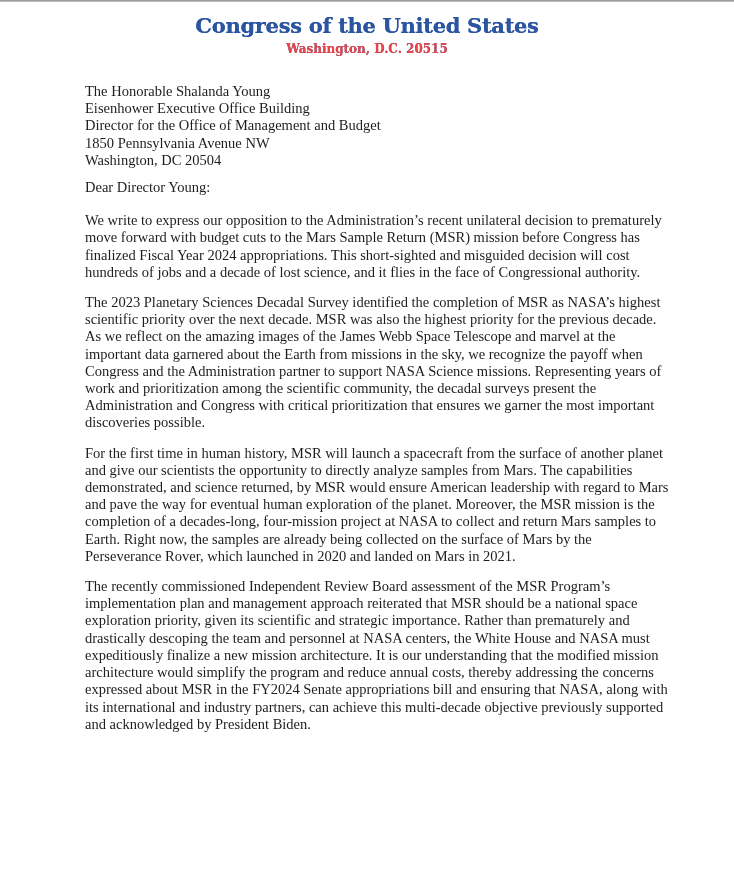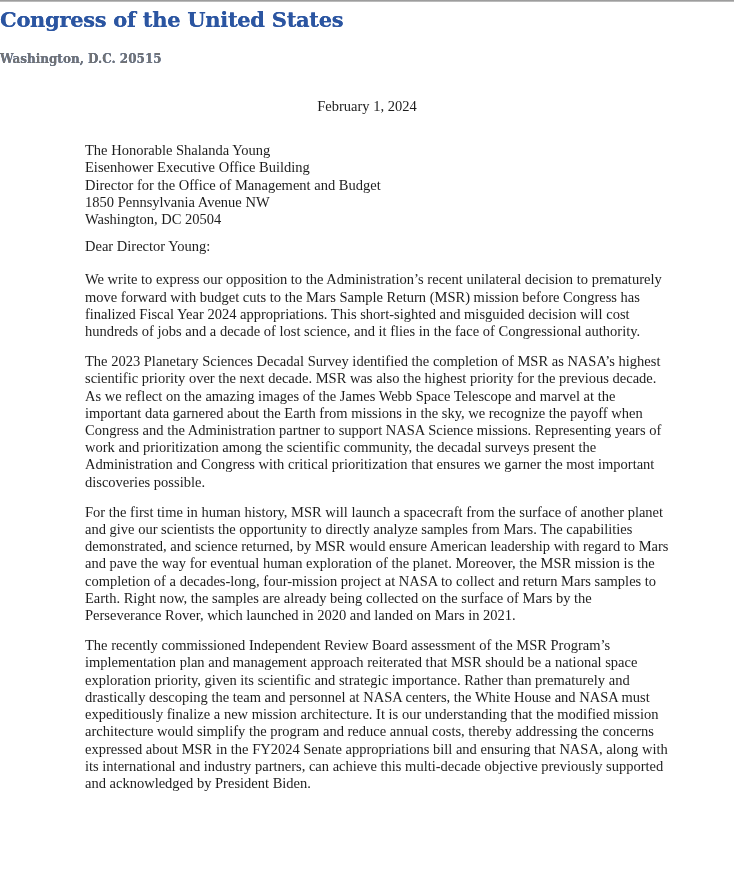--- a/index.html
+++ b/index.html
@@ -19,39 +19,39 @@
   }
   .top-edge {
     position: absolute;
     top: 0;
     left: 0;
     width: 100%;
     height: 2px;
     background: linear-gradient(to bottom, #8f8f8f, #c9c9c9);
   }
   .letterhead {
-    padding-top: 7px;
-    text-align: left;
+    padding-top: 13px;
+    text-align: center;
   }
   .congress-title {
     font-family: "DejaVu Serif", "Liberation Serif", serif;
     font-size: 21px;
     font-weight: bold;
     letter-spacing: -0.3px;
     line-height: 25px;
     color: #2b55a1;
     text-shadow: 0 0 0.5px #2b55a1;
   }
   .congress-subtitle {
     font-family: "DejaVu Serif", "Liberation Serif", serif;
     font-size: 12px;
     font-weight: bold;
     line-height: 14px;
-    margin-top: 20px;
-    color: #737373;
+    margin-top: 4px;
+    color: #ef4444;
     text-shadow: 0 0 0.4px #2b55a1;
   }
   .date-line {
     margin-top: 32px;
     text-align: center;
     font-size: 14.5px;
     line-height: 17.2px;
   }
   .recipient-block {
     margin: 27px 66px 0 85px;
@@ -87,21 +87,20 @@
 <body>
 
 <div class="page">
   <div class="top-edge"></div>
 
   <div class="letterhead">
     <div class="congress-title">Congress of the United States</div>
     <div class="congress-subtitle">Washington, D.C. 20515</div>
   </div>
 
-  <div class="date-line">February 1, 2024</div>
 
   <div class="recipient-block">
     <div>The Honorable Shalanda Young</div>
     <div>Eisenhower Executive Office Building</div>
     <div>Director for the Office of Management and Budget</div>
     <div>1850 Pennsylvania Avenue NW</div>
     <div>Washington, DC 20504</div>
   </div>
 
   <div class="salutation">Dear Director Young:</div>

